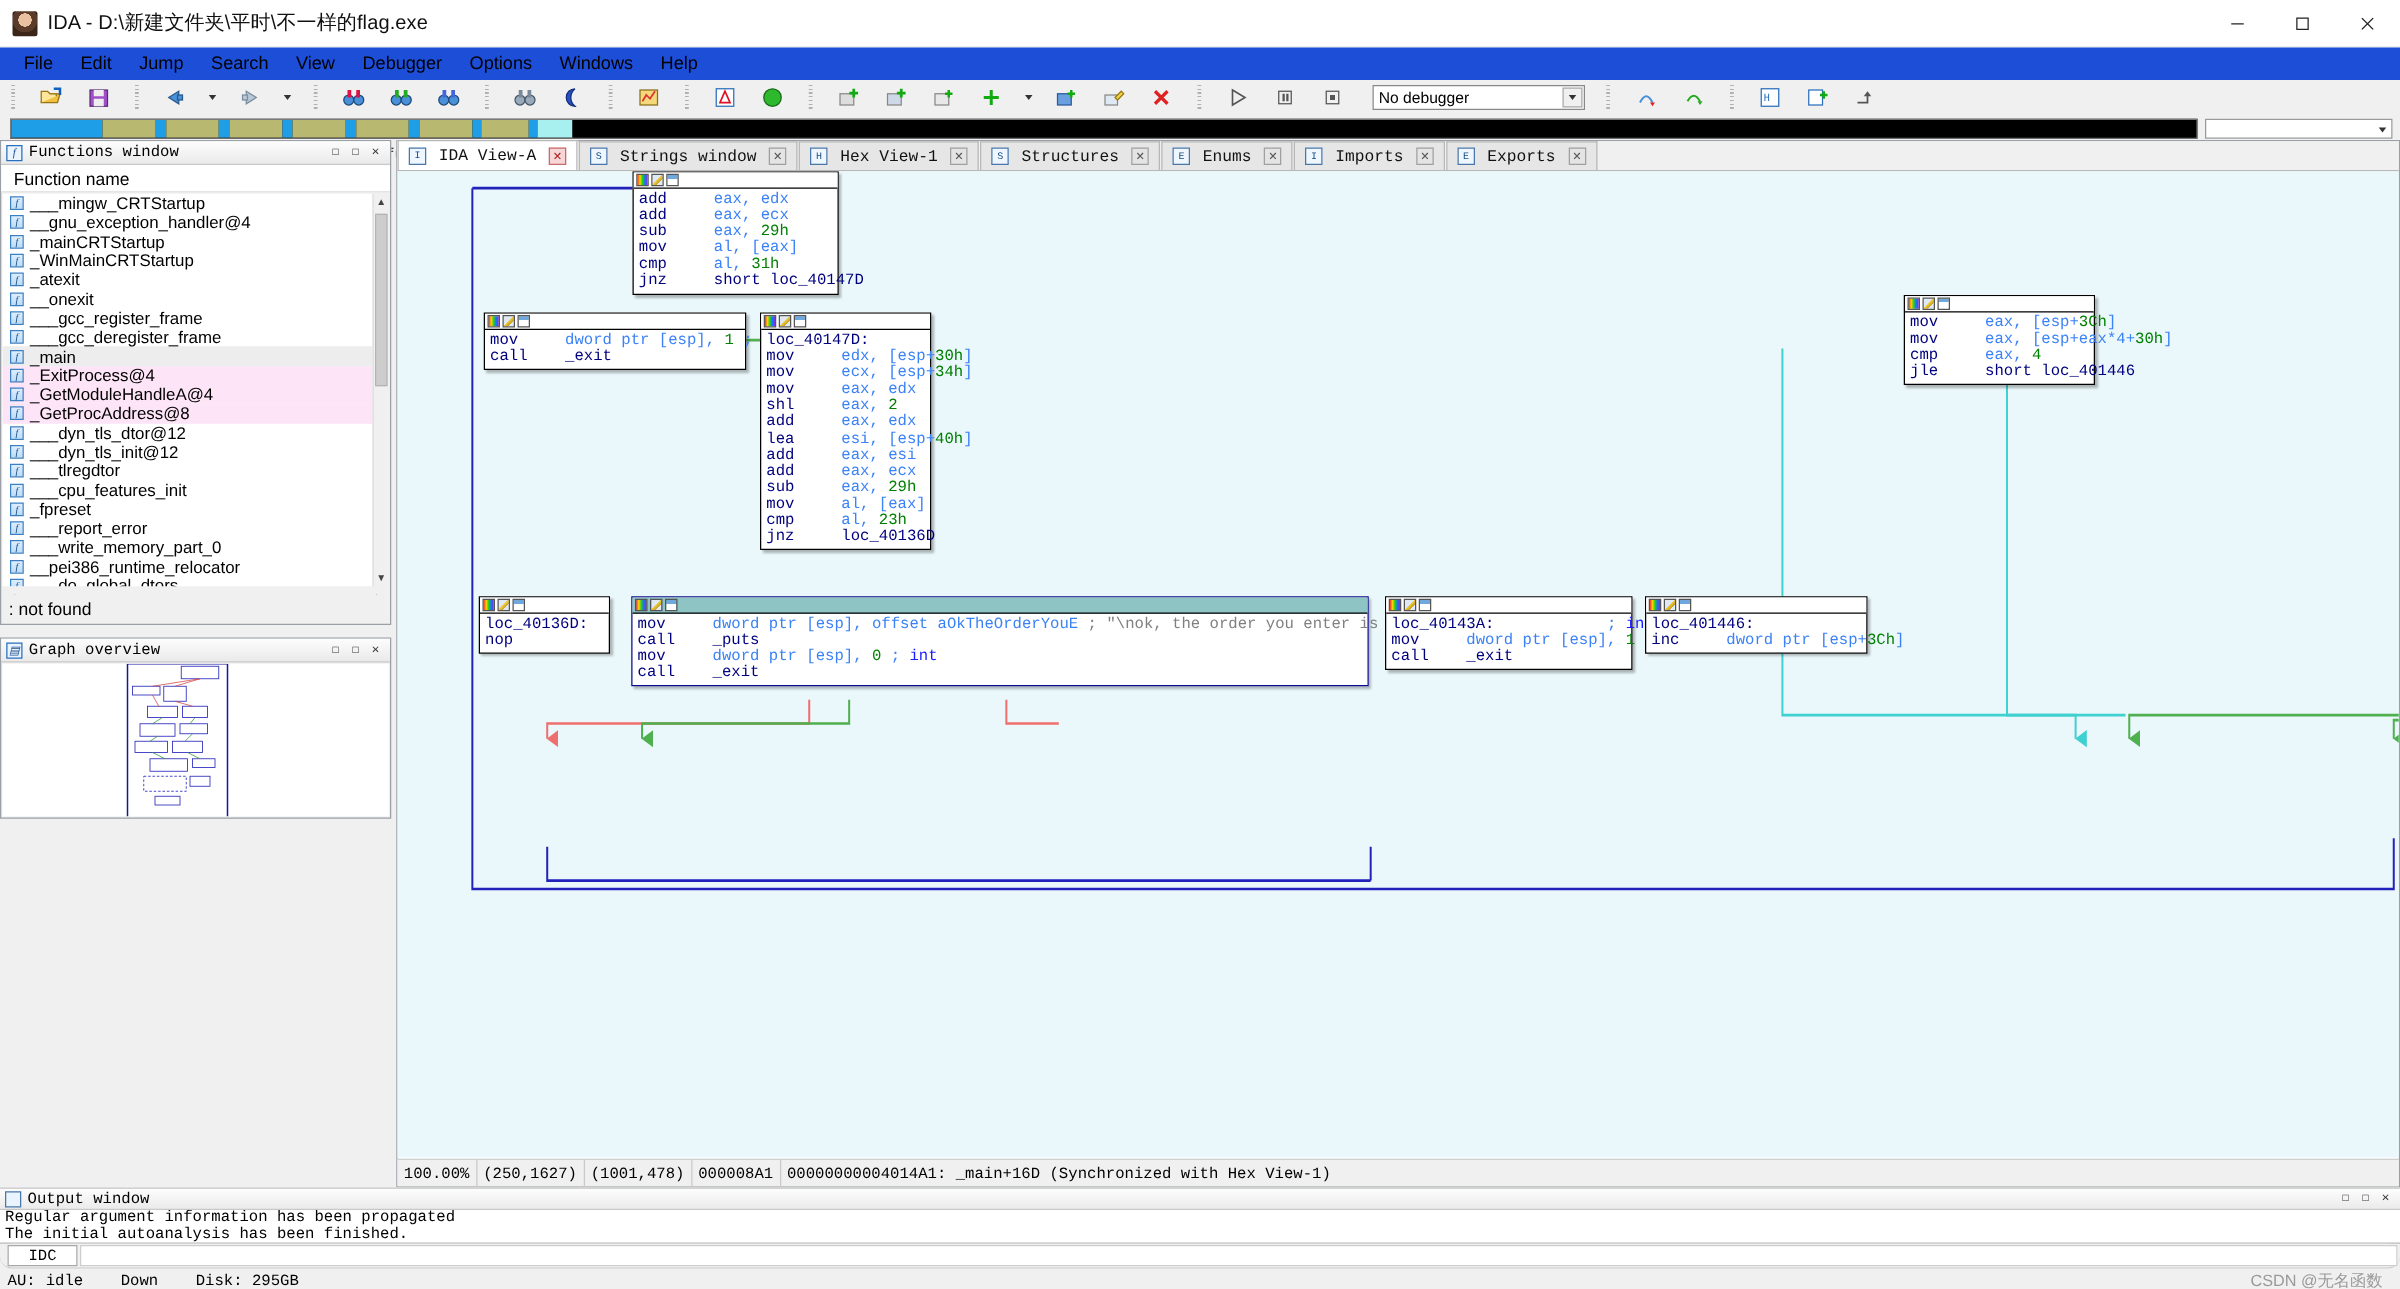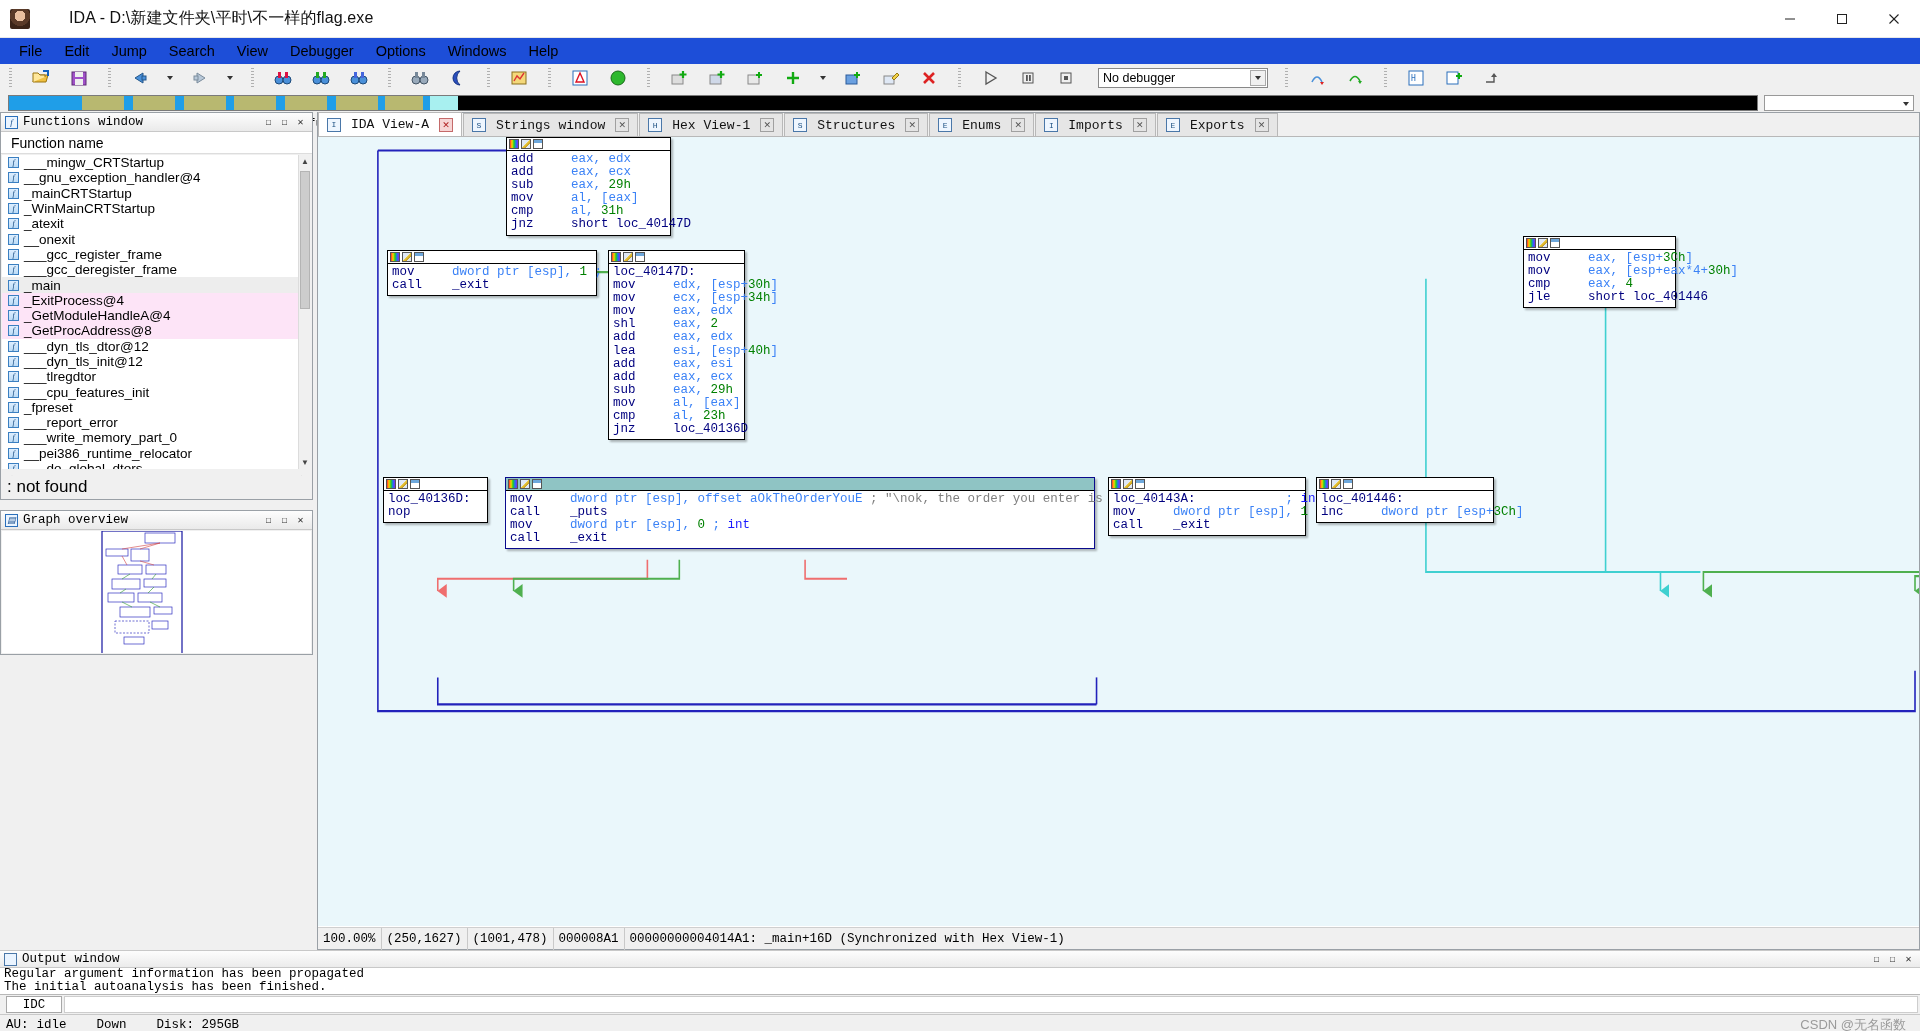--- a/index.html
+++ b/index.html
@@ -11,21 +11,20 @@
     background:#f0f0f0;
     overflow:hidden;
     color:#000;
   }
   .app { position:relative; width:1920px; height:1031px; background:#f0f0f0; }
 
   
   .titlebar {
     height:38px; background:#ffffff; display:flex; align-items:center;
     border-bottom:1px solid #e8e8e8;
-    gap:31px;
   }
   .title-icon {
     width:20px; height:20px; margin:0 8px 0 10px; border-radius:2px;
     background:radial-gradient(circle at 50% 35%, #e9c0a0 0 32%, #5a3a28 33% 60%, #3b2418 61% 100%);
     position:relative; flex:none;
   }
   .title-text { font-size:16px; color:#111; letter-spacing:.1px; }
   .win-btns { margin-left:auto; display:flex; height:38px; }
   .win-btn {
     width:52px; height:38px; display:flex; align-items:center; justify-content:center;
@@ -108,21 +107,21 @@
 
   .vscroll { position:absolute; right:1px; top:42px; bottom:30px; width:13px; background:#f0f0f0; border-left:1px solid #dcdcdc;}
   .vs-arrow{height:13px;background:#f0f0f0;display:flex;align-items:center;justify-content:center;font-size:8px;color:#444;}
   .vs-thumb{position:absolute;left:1px;right:1px;background:#cdcdcd;border:1px solid #b4b4b4;}
   .hscroll { position:absolute; left:1px; right:1px; bottom:13px; height:15px; background:#f0f0f0; display:flex; align-items:center;}
   .hs-arrow{width:14px;height:14px;display:flex;align-items:center;justify-content:center;font-size:8px;color:#444;}
   .hs-track{flex:1;height:14px;position:relative;}
   .hs-thumb{position:absolute;left:0;top:0;bottom:0;width:100%;background:#f0f0f0;}
 
   .notfound { position:absolute; left:1px; right:1px; bottom:1px; height:22px; background:#f0f0f0;
-      display:flex; align-items:center; padding-left:5px; font-size:17px; }
+      display:flex; align-items:center; padding-left:5px; font-size:14px; }
 
   .gowin { left:0; top:398px; width:313px; height:145px; }
   .gocanvas { position:absolute; left:1px; right:1px; top:20px; bottom:1px; background:#fff; overflow:hidden;}
 
   
   .editor { position:absolute; left:317px; right:0; top:0; bottom:0; border:1px solid #9aa0a6; background:#fff;}
   .tabstrip { height:24px; background:#f0f0f0; display:flex; align-items:flex-end; border-bottom:1px solid #b8b8b8; }
   .tab {
     height:23px; display:flex; align-items:center; gap:6px; padding:0 8px;
     font-family:"Liberation Mono", monospace; font-size:13px;
@@ -167,21 +166,21 @@
 
   
   .outwin { position:absolute; left:0; right:0; bottom:0; height:81px; background:#f0f0f0; }
   .out-title { height:18px; display:flex; align-items:center; padding:0 2px 0 4px;
     font-family:"Liberation Mono", monospace; font-size:12.5px;
     background:linear-gradient(to bottom,#fdfdfd,#ebebeb); border-top:1px solid #c8c8c8; border-bottom:1px solid #c8c8c8;}
   .out-title .ico{width:13px;height:13px;margin-right:5px;border:1px solid #4a77a8;background:#eaf4ff;flex:none;}
   .out-body { height:27px; background:#fff; font-family:"Liberation Mono", monospace; font-size:12.5px;
     padding:0 4px; overflow:hidden; border-bottom:1px solid #b8b8b8;}
   .out-body div{ line-height:13.3px; white-space:pre; }
-  .out-input { height:20px; display:flex; align-items:stretch; border-bottom:1px solid #c8c8c8; background:#f0f0f0;}
+  .out-input { height:20px; display:flex; align-items:stretch; border-bottom:1px solid #c8c8c8; background:#f0f0f0;border-radius:10px;}
   .out-input .idc { width:56px; background:#fff; border:1px solid #a8a8a8; font-family:"Liberation Mono",monospace;
       font-size:12.5px; display:flex; align-items:center; justify-content:center; margin:1px 0 1px 6px;}
   .out-input .field { flex:1; background:#fff; border:1px solid #cdcdcd; margin:1px 2px; }
   .out-status { height:20px; display:flex; align-items:center; font-family:"Liberation Mono", monospace;
       font-size:12.5px; padding-left:6px; gap:0; position:relative;}
   .os-cell{ padding:0 8px 0 0; }
   .watermark { position:absolute; right:14px; font-size:13px; color:#9a9a9a; font-family:"Liberation Sans",sans-serif;}
 </style>
 </head>
 <body>

